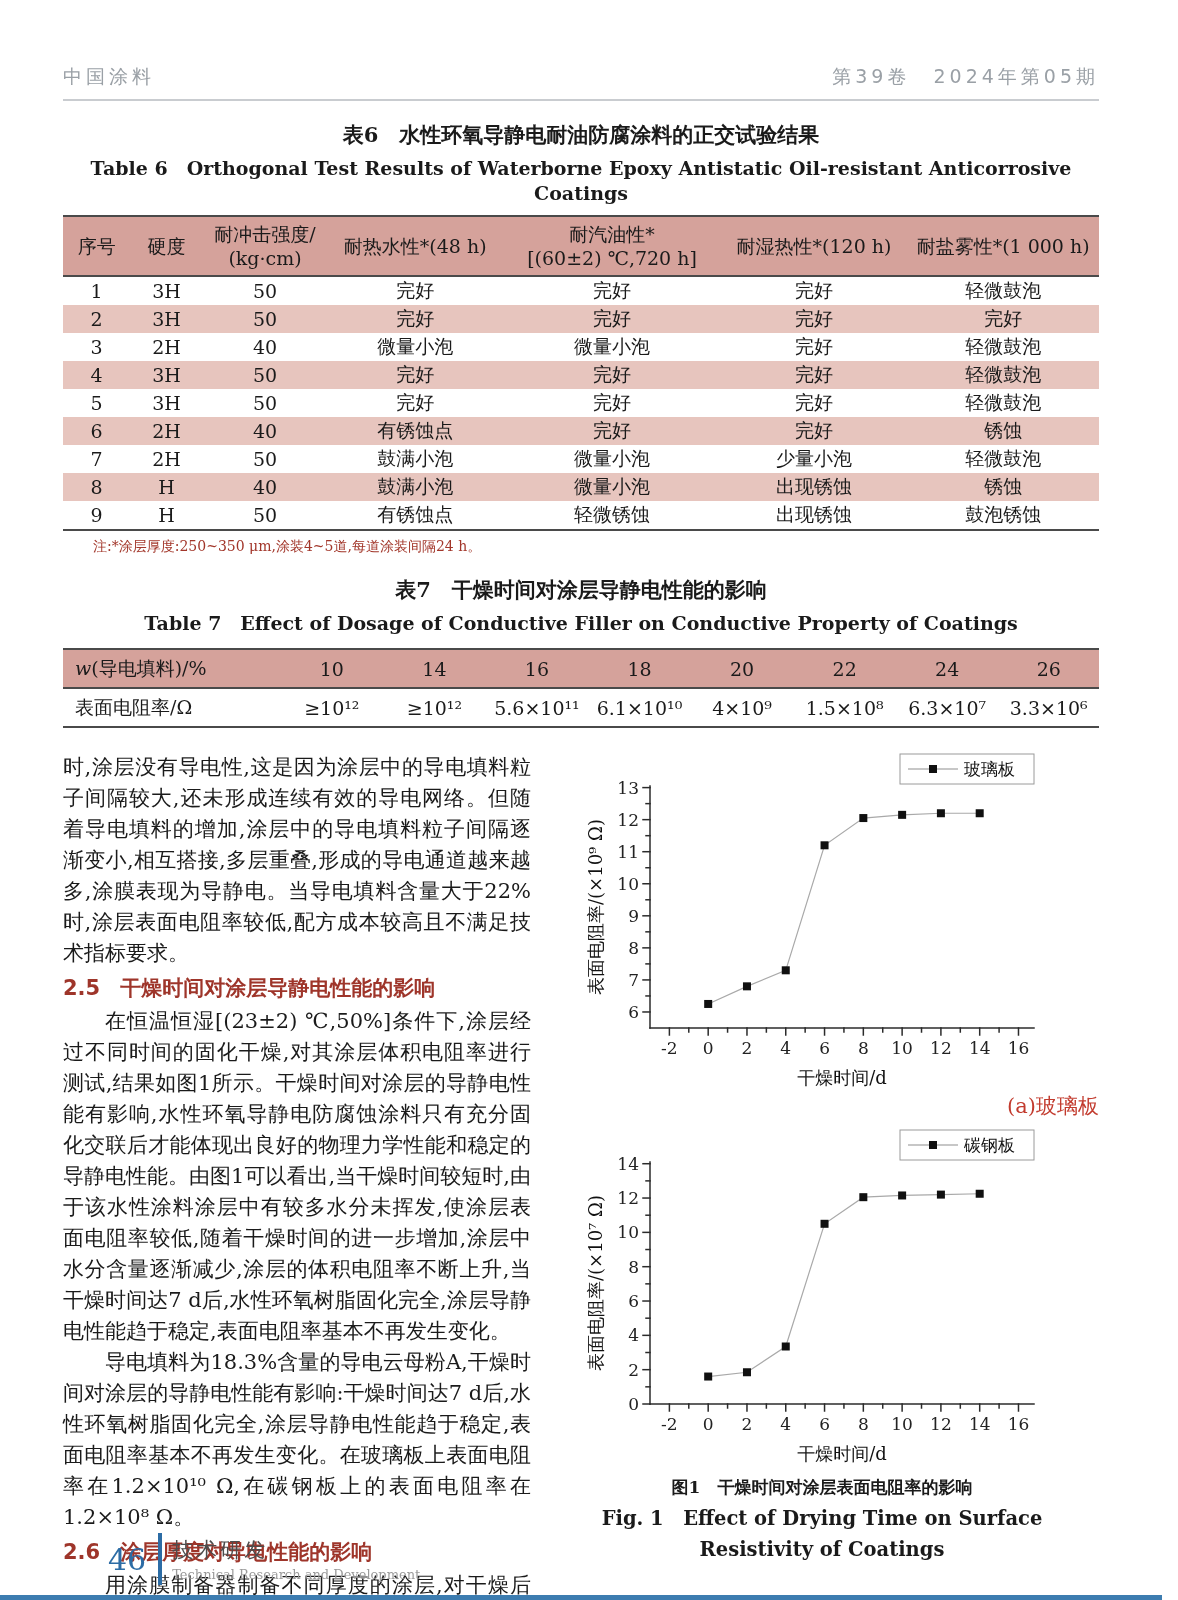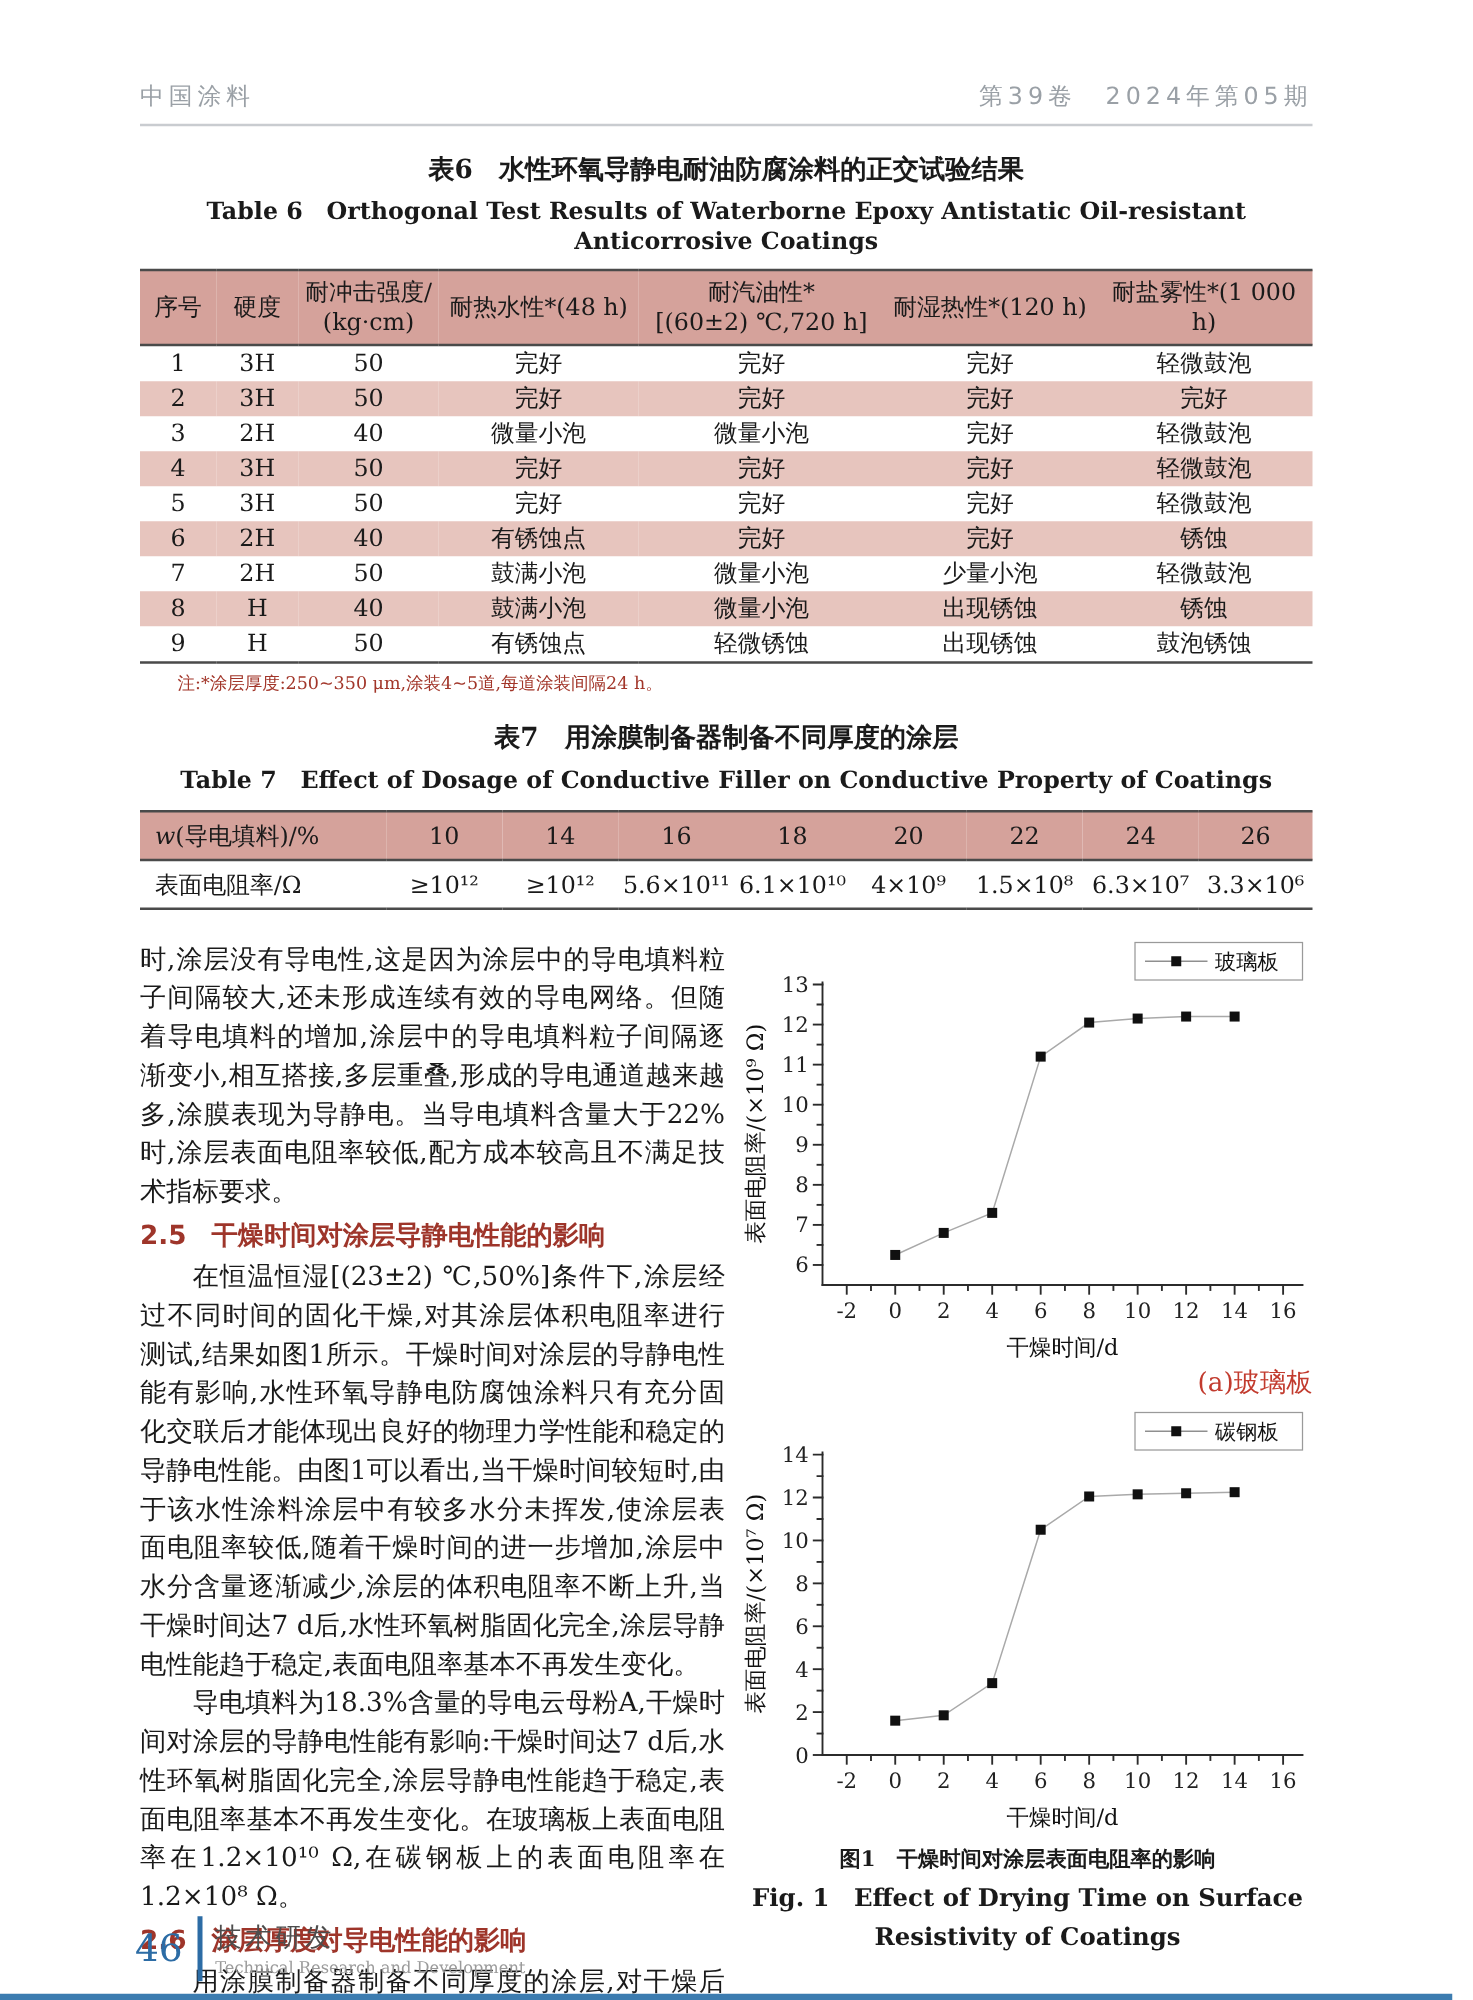--- a/index.html
+++ b/index.html
@@ -1,18 +1,18 @@
 <!DOCTYPE html>
 <html><head>
 <meta charset="utf-8">
 <style>
   html,body{margin:0;padding:0;background:#ffffff;}
   .page{
     width:1162px;height:1600px;position:relative;background:#fff;
-    box-sizing:border-box;padding:64px 112px 0;
+    box-sizing:border-box;padding:64px 63px 0;
     font-family:"DejaVu Serif","Liberation Serif",serif;color:#1a1a1a;overflow:hidden;
   }
   
   .pg-header{display:flex;justify-content:space-between;align-items:flex-end;
     color:#9aa0a6;font-size:19px;letter-spacing:4px;
     border-bottom:2px solid #c9ccd0;padding-bottom:9px;
     font-family:"DejaVu Sans","Liberation Sans",sans-serif;}
   
   .tbl-title-zh{text-align:center;font-weight:bold;font-size:21px;margin-top:20px;}
   .tbl-title-en{text-align:center;font-weight:bold;font-size:19px;margin-top:7px;}
@@ -176,21 +176,21 @@
             <td>轻微锈蚀</td>
             <td>出现锈蚀</td>
             <td>鼓泡锈蚀</td>
           </tr>
         </tbody>
     </table>
     <div class="tbl-note">注:*涂层厚度:250~350 μm,涂装4~5道,每道涂装间隔24 h。</div>
   </div>
 
   <div style="margin-top:18px;">
-    <div class="tbl-title-zh">表7　用涂膜制备器制备不同厚度的涂层</div>
+    <div class="tbl-title-zh">表7　干燥时间对涂层导静电性能的影响</div>
     <div class="tbl-title-en">Table 7　Effect of Dosage of Conductive Filler on Conductive Property of Coatings</div>
     <table class="paper t7">
       <colgroup>
         <col style="width:21%">
           <col style="width:9.9%">
           <col style="width:9.9%">
           <col style="width:9.9%">
         <col style="width:9.9%">
           <col style="width:9.9%">
           <col style="width:9.9%">

